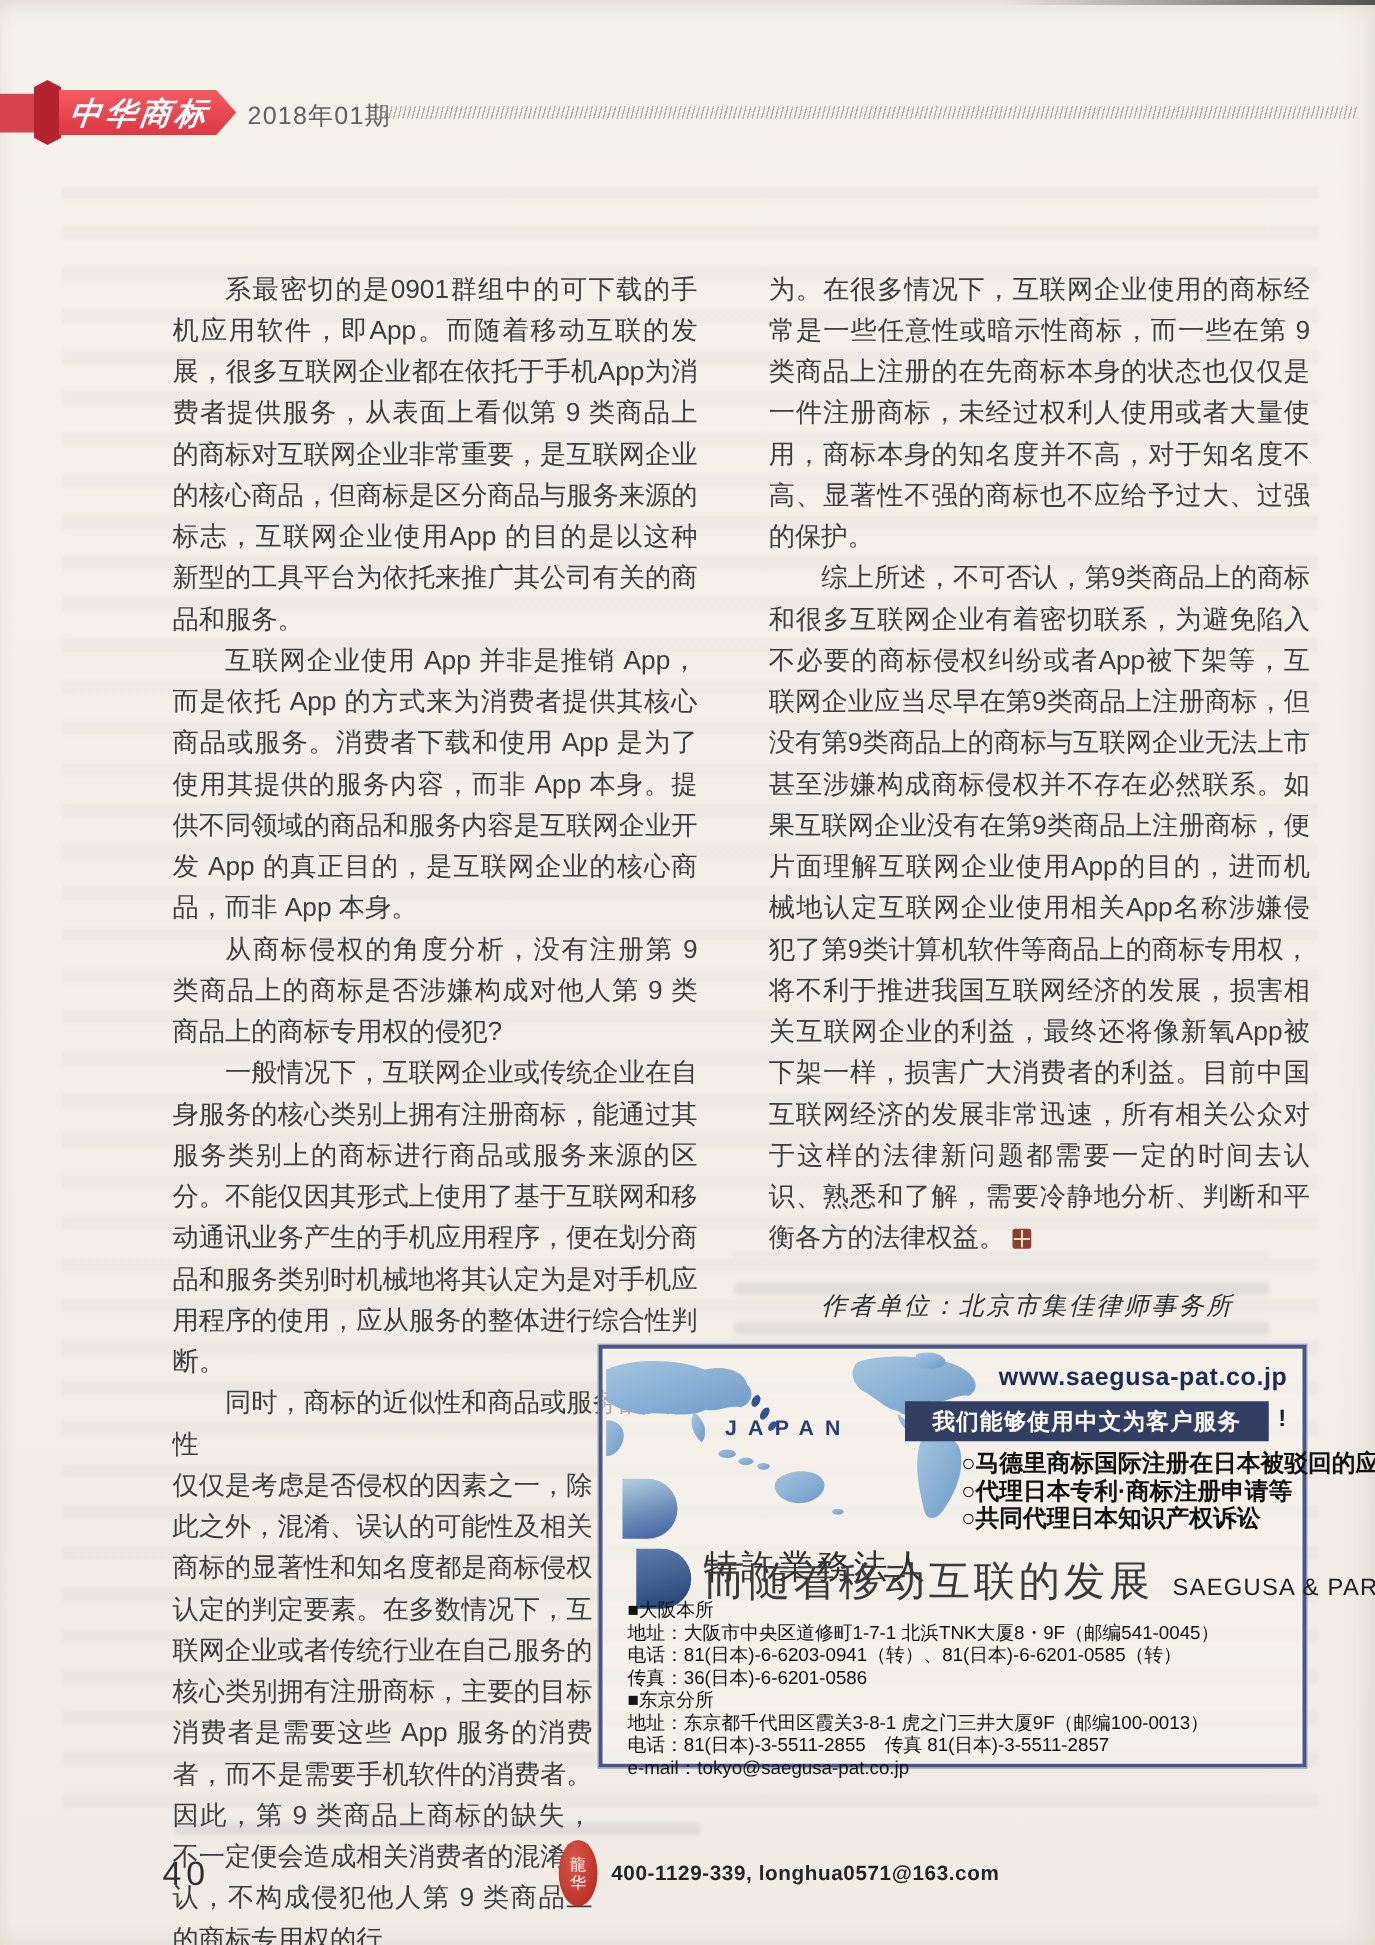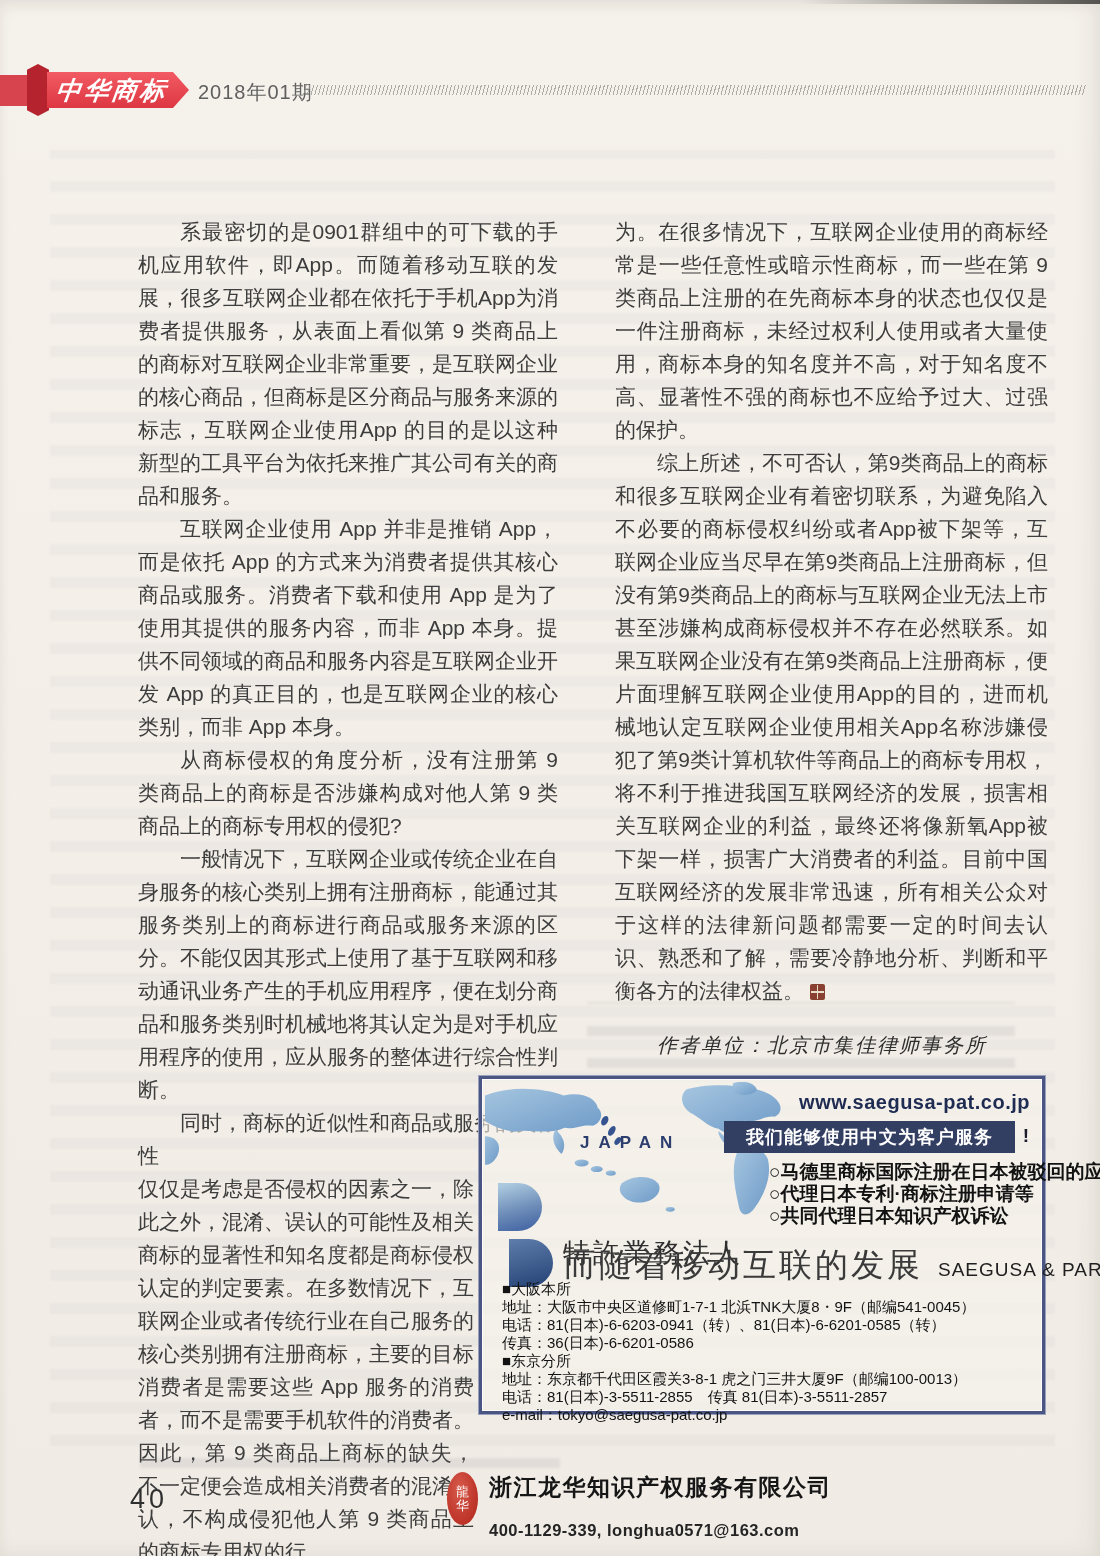--- a/index.html
+++ b/index.html
@@ -108,21 +108,21 @@
     <div class="ribbon-fold"></div>
     <div class="ribbon-band">
       <span class="brand">中华商标</span>
     </div>
     <span class="issue">2018年01期</span>
     <div class="hatch-rule"></div>
   </div>
 
   <div class="col col-left">
     <p class="para indent">系最密切的是0901群组中的可下载的手机应用软件，即App。而随着移动互联的发展，很多互联网企业都在依托于手机App为消费者提供服务，从表面上看似第 9 类商品上的商标对互联网企业非常重要，是互联网企业的核心商品，但商标是区分商品与服务来源的标志，互联网企业使用App 的目的是以这种新型的工具平台为依托来推广其公司有关的商品和服务。</p>
-    <p class="para indent">互联网企业使用 App 并非是推销 App，而是依托 App 的方式来为消费者提供其核心商品或服务。消费者下载和使用 App 是为了使用其提供的服务内容，而非 App 本身。提供不同领域的商品和服务内容是互联网企业开发 App 的真正目的，也是互联网企业的核心类别，而非 App 本身。</p>
+    <p class="para indent">互联网企业使用 App 并非是推销 App，而是依托 App 的方式来为消费者提供其核心商品或服务。消费者下载和使用 App 是为了使用其提供的服务内容，而非 App 本身。提供不同领域的商品和服务内容是互联网企业开发 App 的真正目的，是互联网企业的核心商品，而非 App 本身。</p>
     <p class="para indent">从商标侵权的角度分析，没有注册第 9 类商品上的商标是否涉嫌构成对他人第 9 类商品上的商标专用权的侵犯?</p>
     <p class="para indent">一般情况下，互联网企业或传统企业在自身服务的核心类别上拥有注册商标，能通过其服务类别上的商标进行商品或服务来源的区分。不能仅因其形式上使用了基于互联网和移动通讯业务产生的手机应用程序，便在划分商品和服务类别时机械地将其认定为是对手机应用程序的使用，应从服务的整体进行综合性判断。</p>
     <p class="para indent">同时，商标的近似性和商品或服务的类似性</p>
     <p class="para narrow">仅仅是考虑是否侵权的因素之一，除此之外，混淆、误认的可能性及相关商标的显著性和知名度都是商标侵权认定的判定要素。在多数情况下，互联网企业或者传统行业在自己服务的核心类别拥有注册商标，主要的目标消费者是需要这些 App 服务的消费者，而不是需要手机软件的消费者。因此，第 9 类商品上商标的缺失，不一定便会造成相关消费者的混淆误认，不构成侵犯他人第 9 类商品上的商标专用权的行</p>
   </div>
 
   <div class="col col-right">
     <p class="para">为。在很多情况下，互联网企业使用的商标经常是一些任意性或暗示性商标，而一些在第 9 类商品上注册的在先商标本身的状态也仅仅是一件注册商标，未经过权利人使用或者大量使用，商标本身的知名度并不高，对于知名度不高、显著性不强的商标也不应给予过大、过强的保护。</p>
     <p class="para indent"><span>综上所述，不可否认，第9类商品上的商标和很多互联网企业有着密切联系，为避免陷入不必要的商标侵权纠纷或者App被下架等，互联网企业应当尽早在第9类商品上注册商标，但没有第9类商品上的商标与互联网企业无法上市甚至涉嫌构成商标侵权并不存在必然联系。如果互联网企业没有在第9类商品上注册商标，便片面理解互联网企业使用App的目的，进而机械地认定互联网企业使用相关App名称涉嫌侵犯了第9类计算机软件等商品上的商标专用权，将不利于推进我国互联网经济的发展，损害相关互联网企业的利益，最终还将像新氧App被下架一样，损害广大消费者的利益。目前中国互联网经济的发展非常迅速，所有相关公众对于这样的法律新问题都需要一定的时间去认识、熟悉和了解，需要冷静地分析、判断和平衡各方的法律权益。</span><span class="end-stamp"></span></p>
     <p class="author">作者单位：北京市集佳律师事务所</p>
@@ -189,18 +189,17 @@
     </div>
   </div>
 
   <span class="page-num">40</span>
   <div class="footer-brand">
     <div class="seal">
       <span>龍</span>
       <span>华</span>
     </div>
     <div>
-      <div class="footer-company">浙江龙华知识产权服务有限公司</div>
       <div class="footer-contact">400-1129-339, longhua0571@163.com</div>
     </div>
   </div>
 
 </div>
 
 </body></html>

